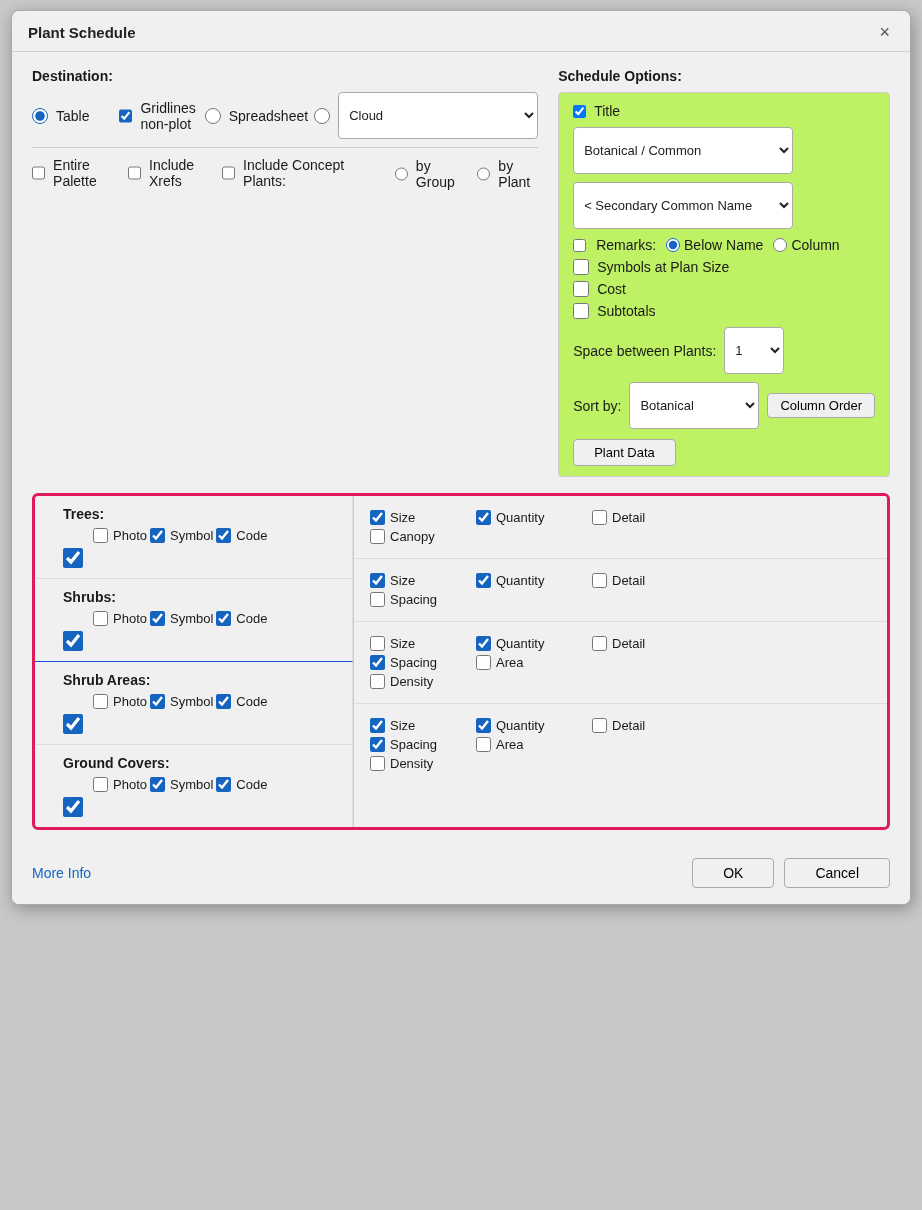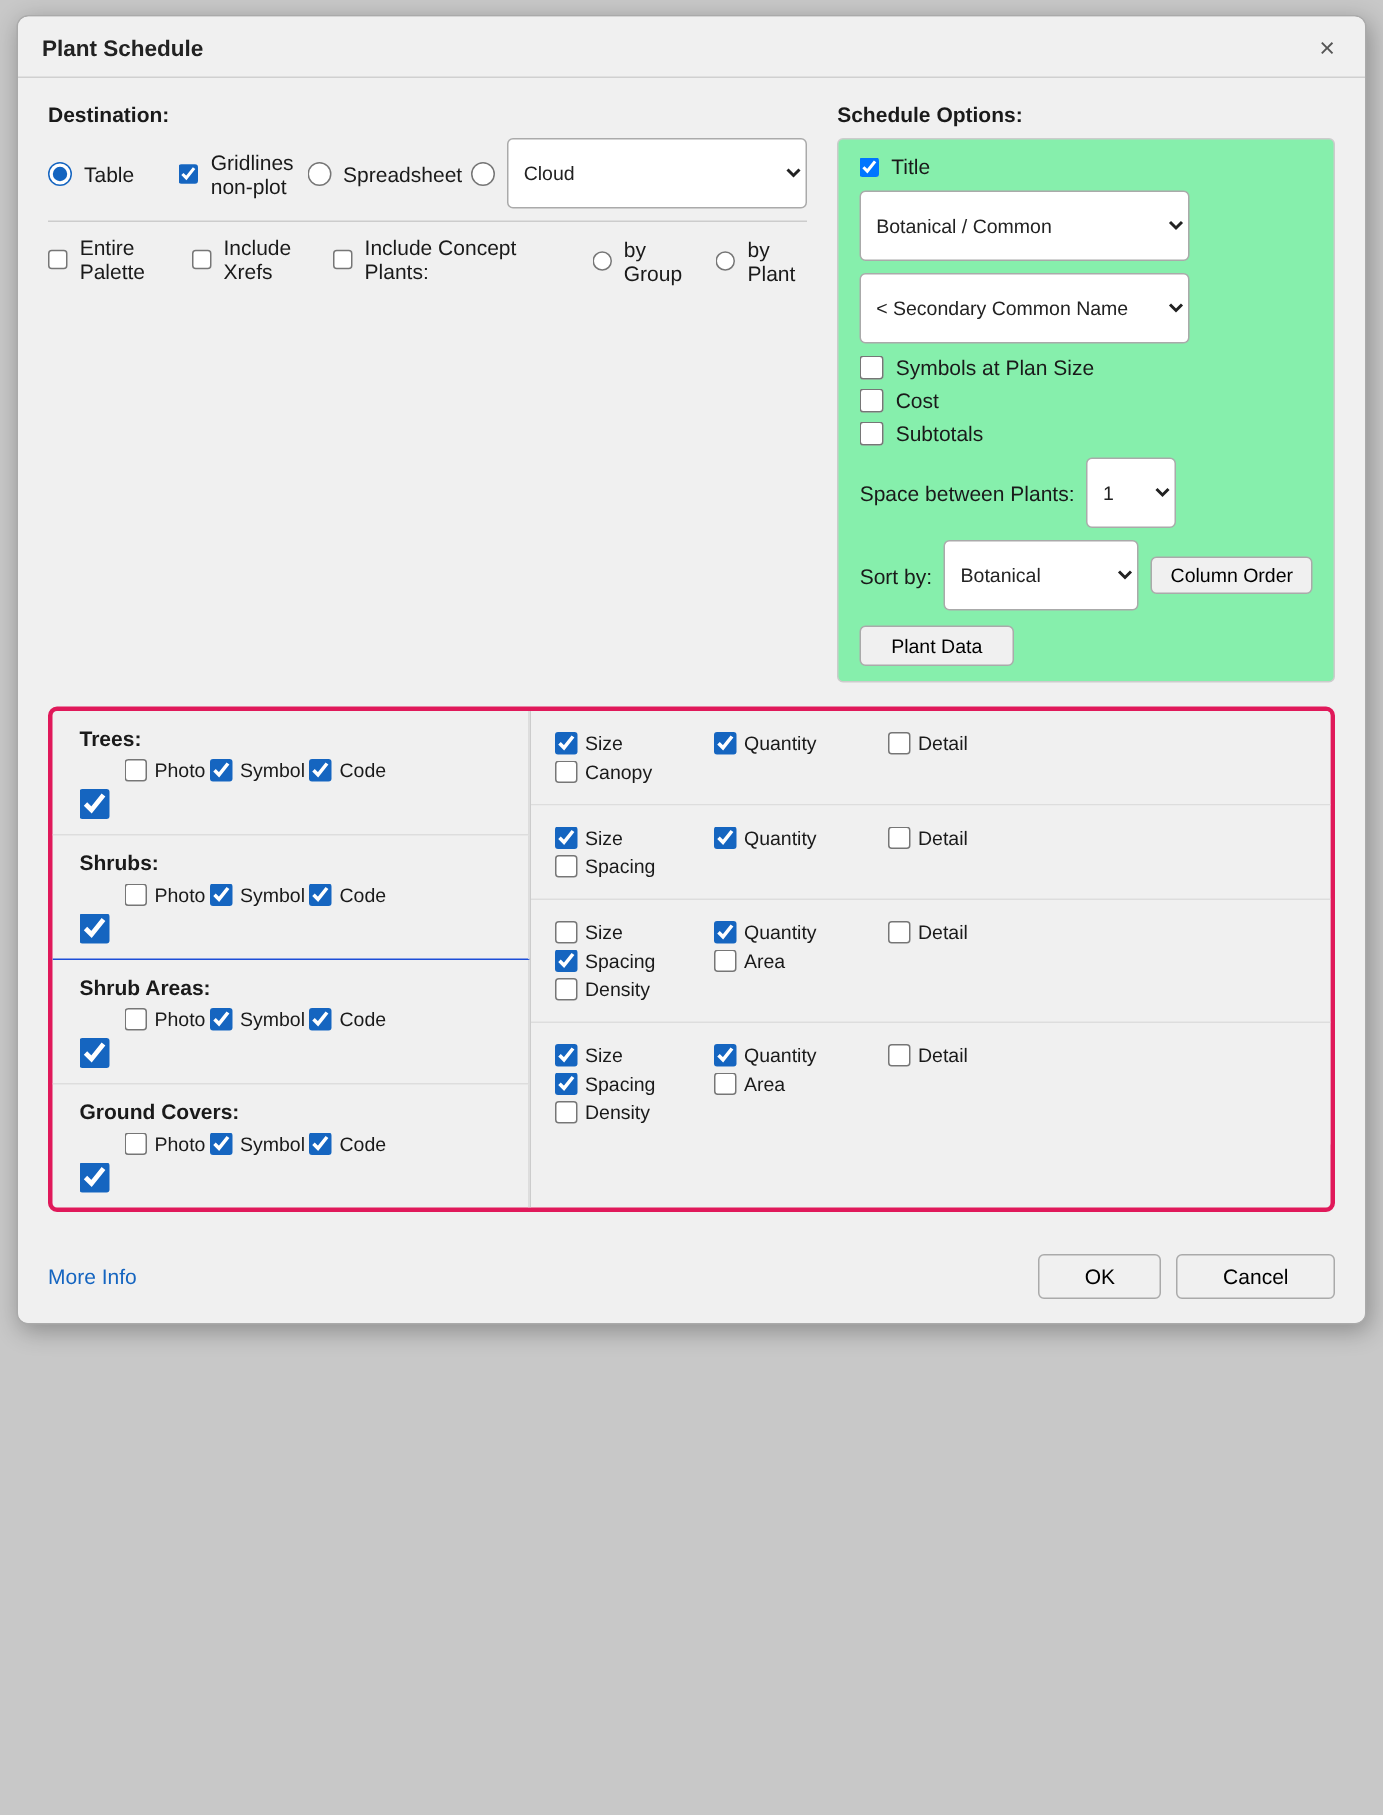--- a/index.html
+++ b/index.html
@@ -170,21 +170,21 @@
       border: 1px solid #aaa;
       border-radius: 4px;
       background: #f0f0f0;
       cursor: pointer;
       font-size: 14px;
     }
     .schedule-options-box {
       border: 1px solid #ccc;
       border-radius: 4px;
       padding: 10px 14px;
-      background: #86efac;
+      background: #bef264;
     }
     .title-row {
       display: flex;
       align-items: center;
       gap: 8px;
       margin-bottom: 8px;
     }
     .name-dropdown {
       width: 220px;
     }
@@ -201,21 +201,21 @@
     }
     .rows-left-col {
       flex: 0 0 318px;
       border-right: 1px solid #ccc;
     }
     .rows-right-col {
       flex: 1;
     }
     .prow-left {
       width: 318px;
-      padding: 10px 18px;
+      padding: 10px 28px;
       border-right: 1px solid #ddd;
     }
     .group-label { font-weight: 600; margin-bottom: 6px; }
     .left-inner-row {
       display: flex;
       align-items: flex-start;
       gap: 10px;
     }
     .main-checkbox {
       width: 20px; height: 20px;
@@ -340,20 +340,32 @@
           </div>
 
           <div class="dropdown-row">
             <select class="sec-name-dropdown">
               <option>&lt; Secondary Common Name</option>
               <option>None</option>
               <option>Secondary Common Name</option>
             </select>
           </div>
 
+          <div class="remarks-row">
+            <input type="checkbox" id="remarks-cb" style="">
+            <label for="remarks-cb">Remarks:</label>
+            <div class="remarks-radio">
+              <input type="radio" name="remarks-pos" id="below-name" checked="" style="">
+              <label for="below-name">Below Name</label>
+            </div>
+            <div class="remarks-radio">
+              <input type="radio" name="remarks-pos" id="col-pos" style="">
+              <label for="col-pos">Column</label>
+            </div>
+          </div>
 
           <div class="checkbox-item" style="margin-bottom:6px;">
             <input type="checkbox" id="symbols-plan" style="">
             <label for="symbols-plan">Symbols at Plan Size</label>
           </div>
 
           <div class="checkbox-item" style="margin-bottom:6px;">
             <input type="checkbox" id="cost-cb" style="">
             <label for="cost-cb">Cost</label>
           </div>

